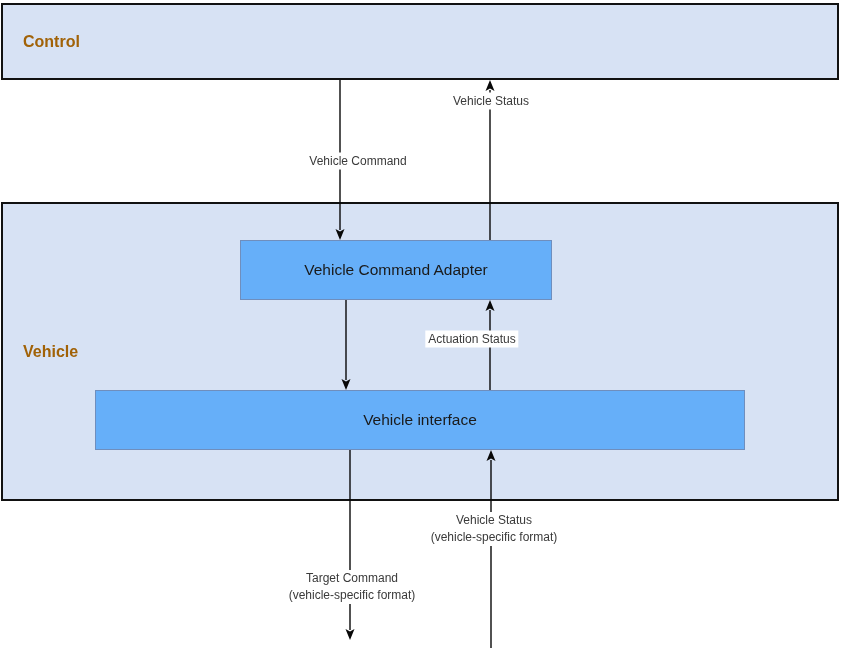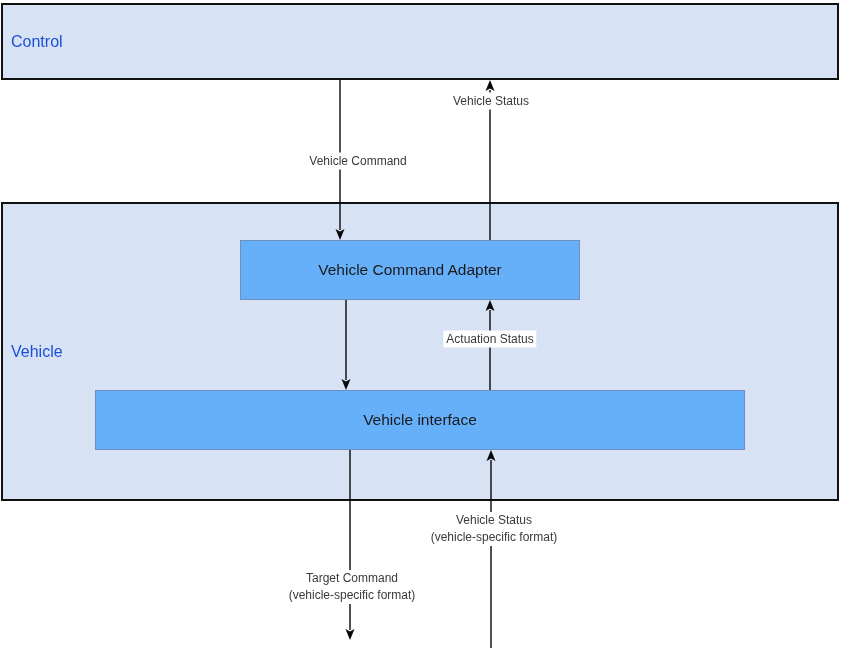--- a/index.html
+++ b/index.html
@@ -21,37 +21,37 @@
     box-sizing: border-box;
     background: var(--region-fill, #d7e2f4);
     border: 2px solid var(--region-border, #111111);
     display: flex;
     align-items: center;
   }
   .region-control { left: 1px; top: 3px; width: 838px; height: 77px; }
   .region-vehicle { left: 1px; top: 202px; width: 838px; height: 299px; }
   .region-label {
     font-size: 16px;
-    font-weight: normal;
-    color: #1d4ed8;
-    padding-left: 8px;
+    font-weight: bold;
+    color: #a16207;
+    padding-left: 20px;
     white-space: nowrap;
   }
   
   .node {
     position: absolute;
     box-sizing: border-box;
     background: var(--node-fill, #66aff9);
     border: 1px solid var(--node-border, #6f8ebd);
     display: flex;
     align-items: center;
     justify-content: center;
     z-index: 3;
   }
-  .node-adapter   { left: 240px; top: 240px; width: 340px; height: 60px; }
+  .node-adapter   { left: 240px; top: 240px; width: 312px; height: 60px; }
   .node-interface { left: 95px;  top: 390px; width: 650px; height: 60px; }
   .node-label {
     font-size: 15.5px;
     color: var(--node-text, #1a1a1a);
     white-space: nowrap;
   }
   
   svg.arrows {
     position: absolute;
     left: 0; top: 0;
@@ -128,21 +128,21 @@
 
   <div class="node node-interface">
     <span class="node-label">Vehicle interface</span>
   </div>
 
   <div class="edge-label" style="left:358px; top:161px">Vehicle Command</div>
 
   <div class="edge-label" style="left:491px; top:101px">Vehicle Status</div>
 
 
-  <div class="edge-label" style="left:490px; top:339px">Actuation Status</div>
+  <div class="edge-label" style="left:472px; top:339px">Actuation Status</div>
 
   <div class="edge-label" style="left:494px; top:529px">
     <span class="sub">Vehicle Status</span>
     <span class="sub">(vehicle-specific format)</span>
   </div>
 
   <div class="edge-label" style="left:352px; top:587px">
     <span class="sub">Target Command</span>
     <span class="sub">(vehicle-specific format)</span>
   </div>

